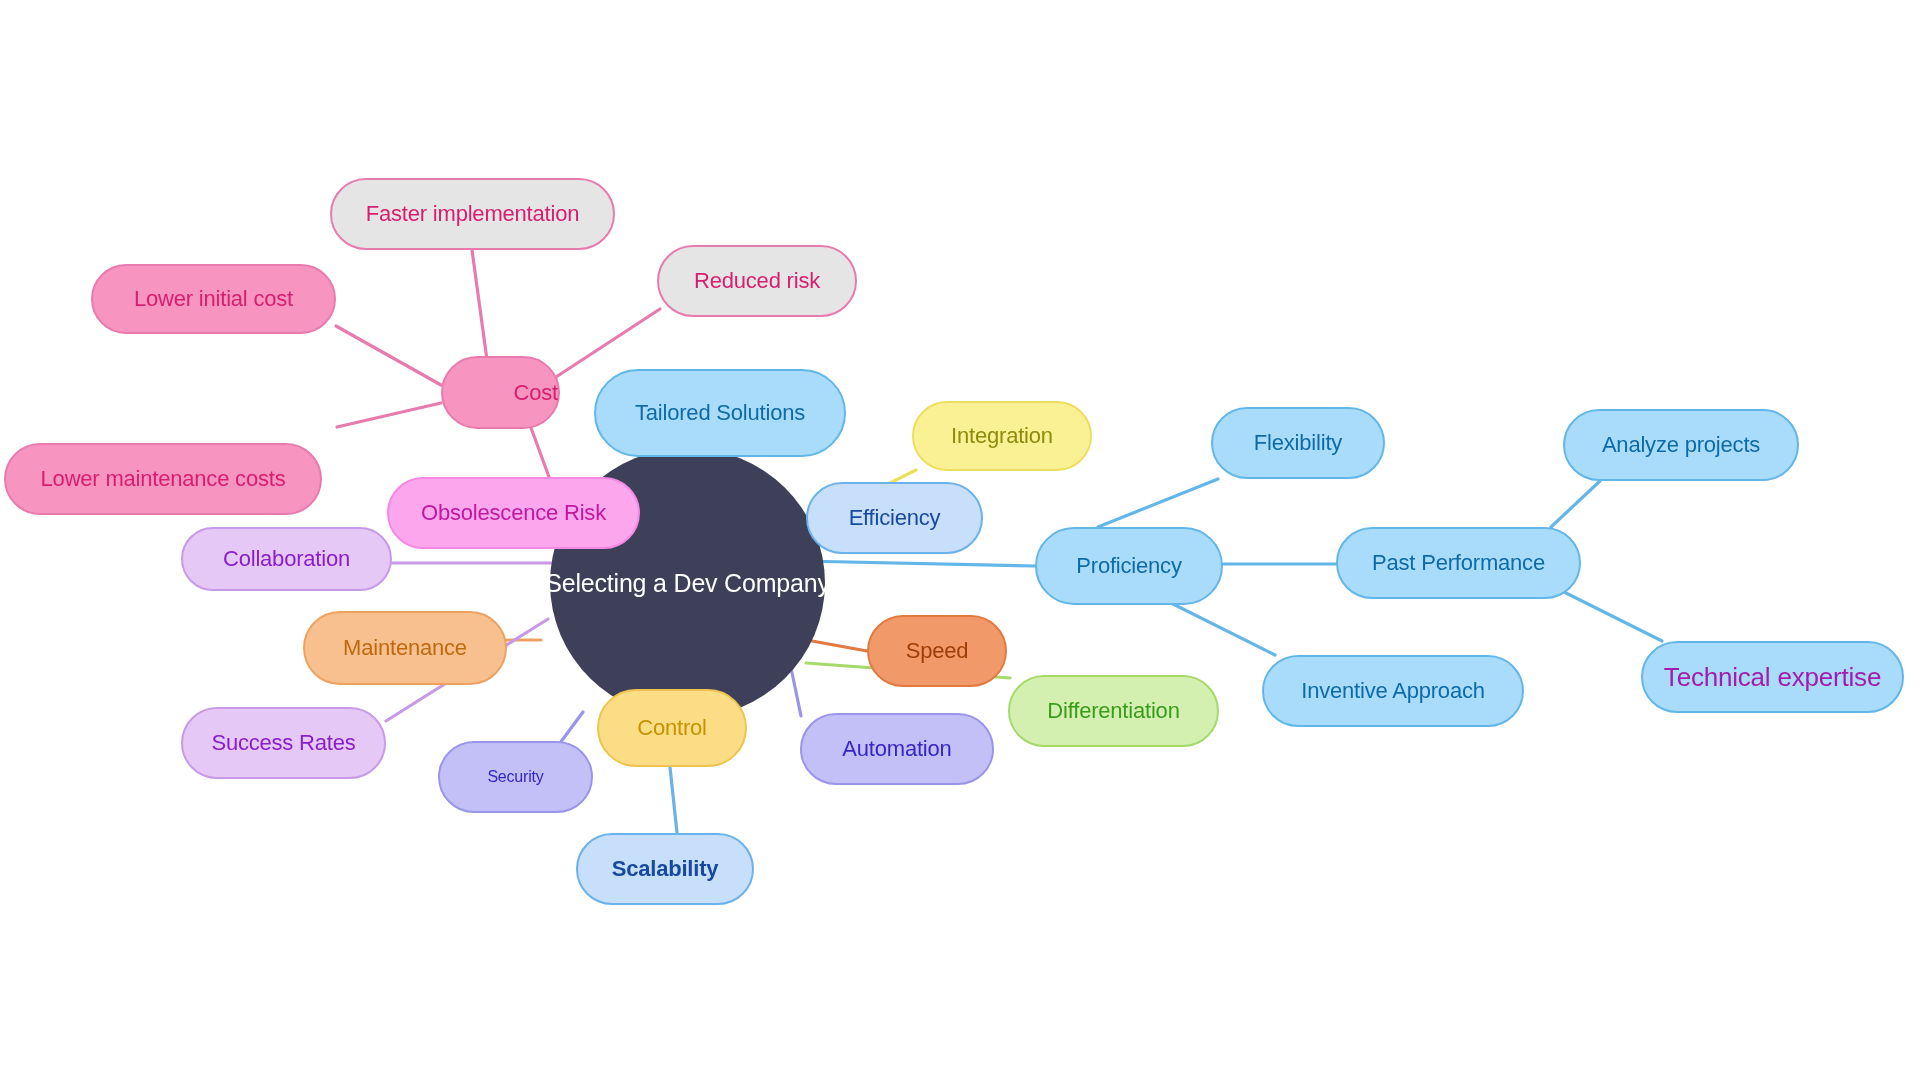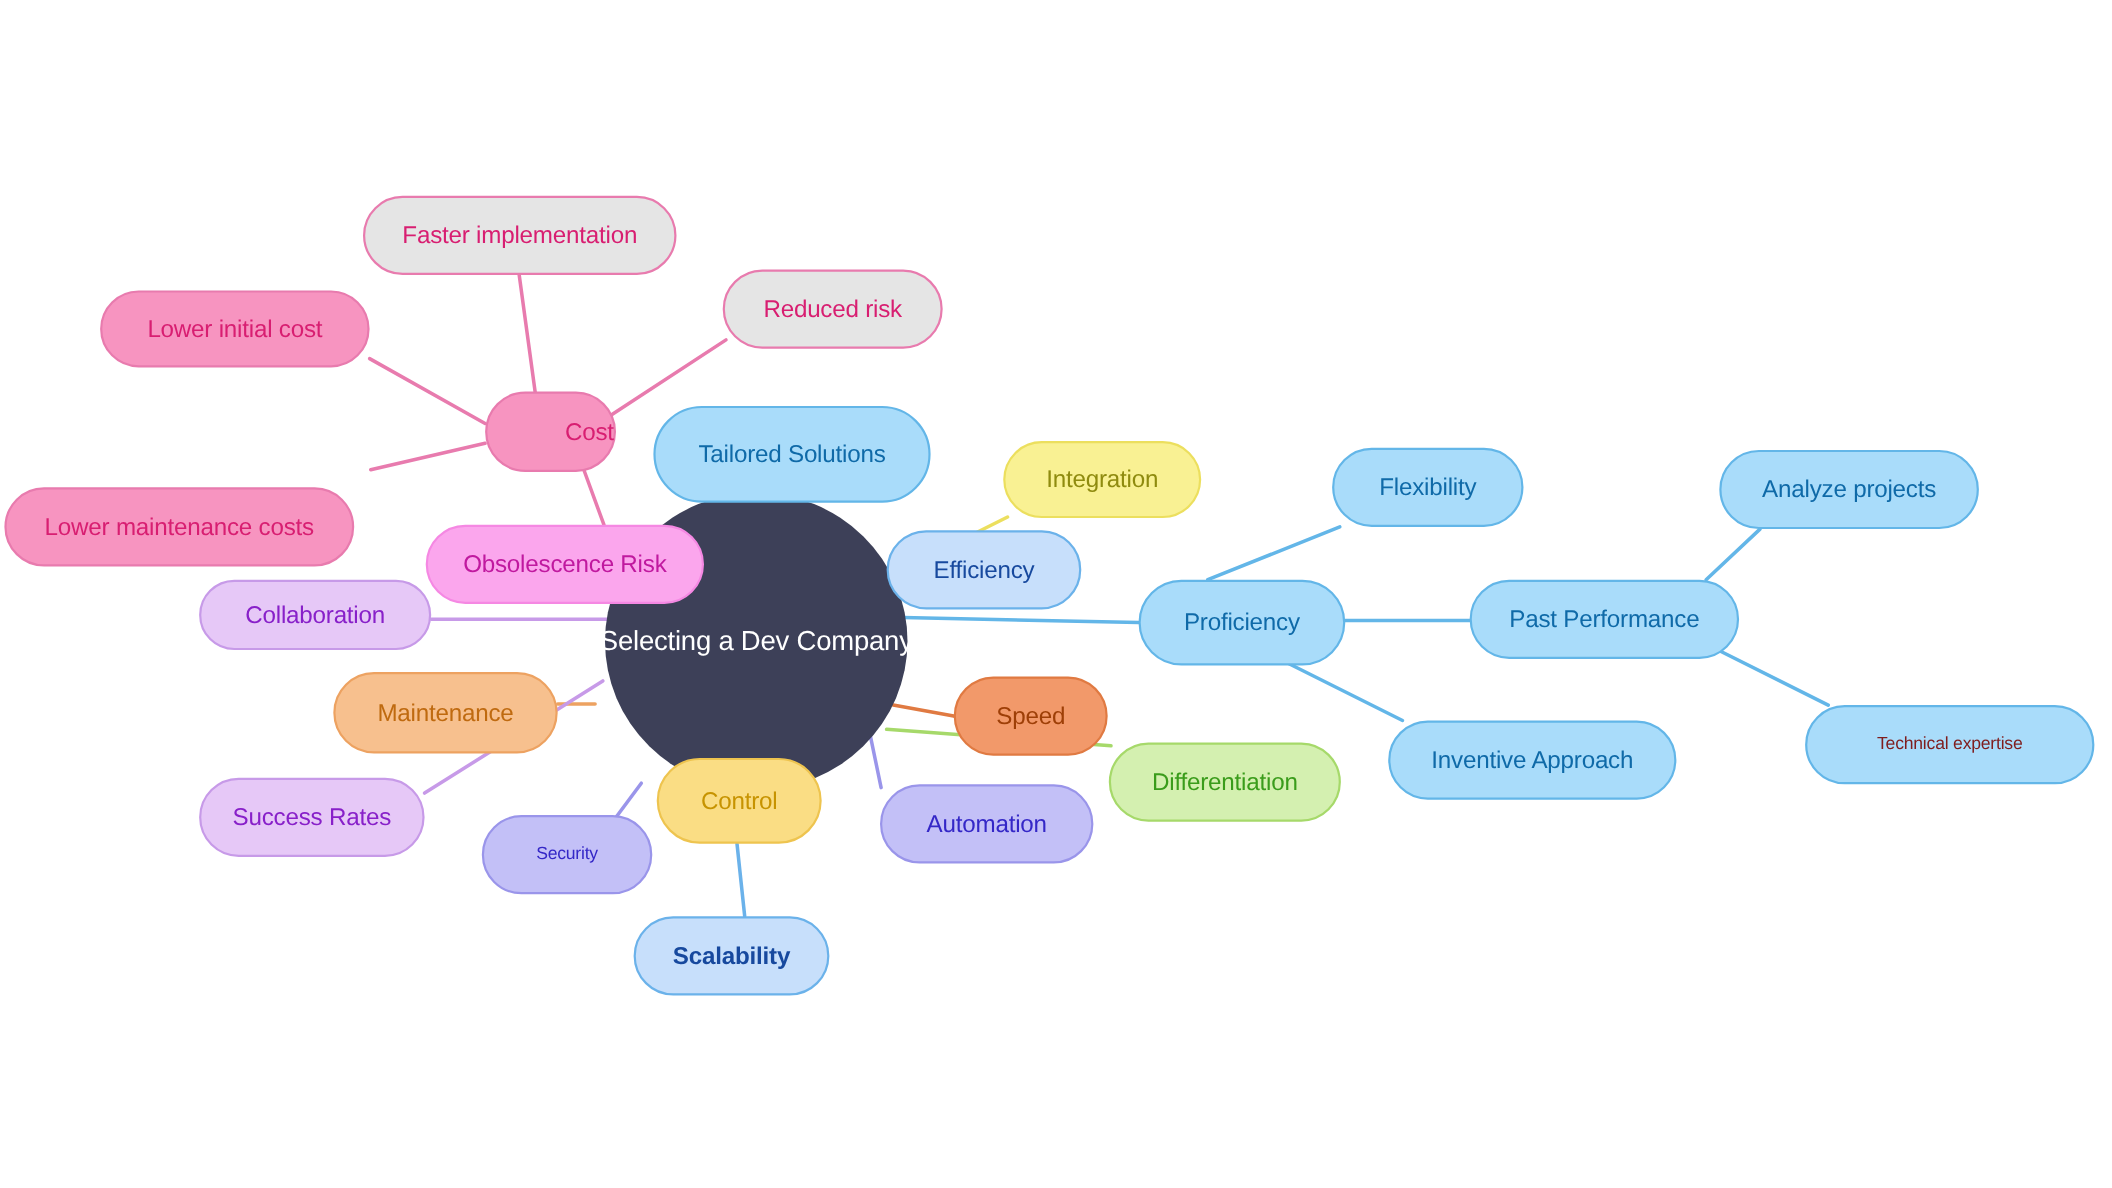--- a/index.html
+++ b/index.html
@@ -117,21 +117,21 @@
       </div>
       <div class="node" style="left: 1563px; top: 409px; width: 236px; height: 72px; background: rgb(169, 220, 250); border-color: rgb(99, 182, 232); color: rgb(15, 106, 168); font-size: 22px;">
         <span>Analyze projects</span>
       </div>
       <div class="node" style="left: 1035px; top: 527px; width: 188px; height: 78px; background: rgb(169, 220, 250); border-color: rgb(99, 182, 232); color: rgb(15, 106, 168); font-size: 22px;">
         <span>Proficiency</span>
       </div>
       <div class="node" style="left: 1336px; top: 527px; width: 245px; height: 72px; background: rgb(169, 220, 250); border-color: rgb(99, 182, 232); color: rgb(15, 106, 168); font-size: 22px;">
         <span>Past Performance</span>
       </div>
-      <div class="node" style="left: 1641px; top: 641px; width: 263px; height: 72px; background: rgb(169, 220, 250); border-color: rgb(99, 182, 232); color: #7f1d1d; font-size: 16px;">
+      <div class="node" style="left: 1641px; top: 641px; width: 263px; height: 72px; background: rgb(169, 220, 250); border-color: rgb(99, 182, 232); color: #a21caf; font-size: 26px;">
         <span>Technical expertise</span>
       </div>
       <div class="node" style="left: 1262px; top: 655px; width: 262px; height: 72px; background: rgb(169, 220, 250); border-color: rgb(99, 182, 232); color: rgb(15, 106, 168); font-size: 22px;">
         <span>Inventive Approach</span>
       </div>
       <div class="node" style="left: 181px; top: 527px; width: 211px; height: 64px; background: rgb(230, 200, 247); border-color: rgb(199, 154, 232); color: rgb(136, 32, 201); font-size: 22px;">
         <span>Collaboration</span>
       </div>
       <div class="node" style="left: 303px; top: 611px; width: 204px; height: 74px; background: rgb(247, 192, 142); border-color: rgb(237, 162, 97); color: rgb(191, 106, 16); font-size: 22px;">
         <span>Maintenance</span>

